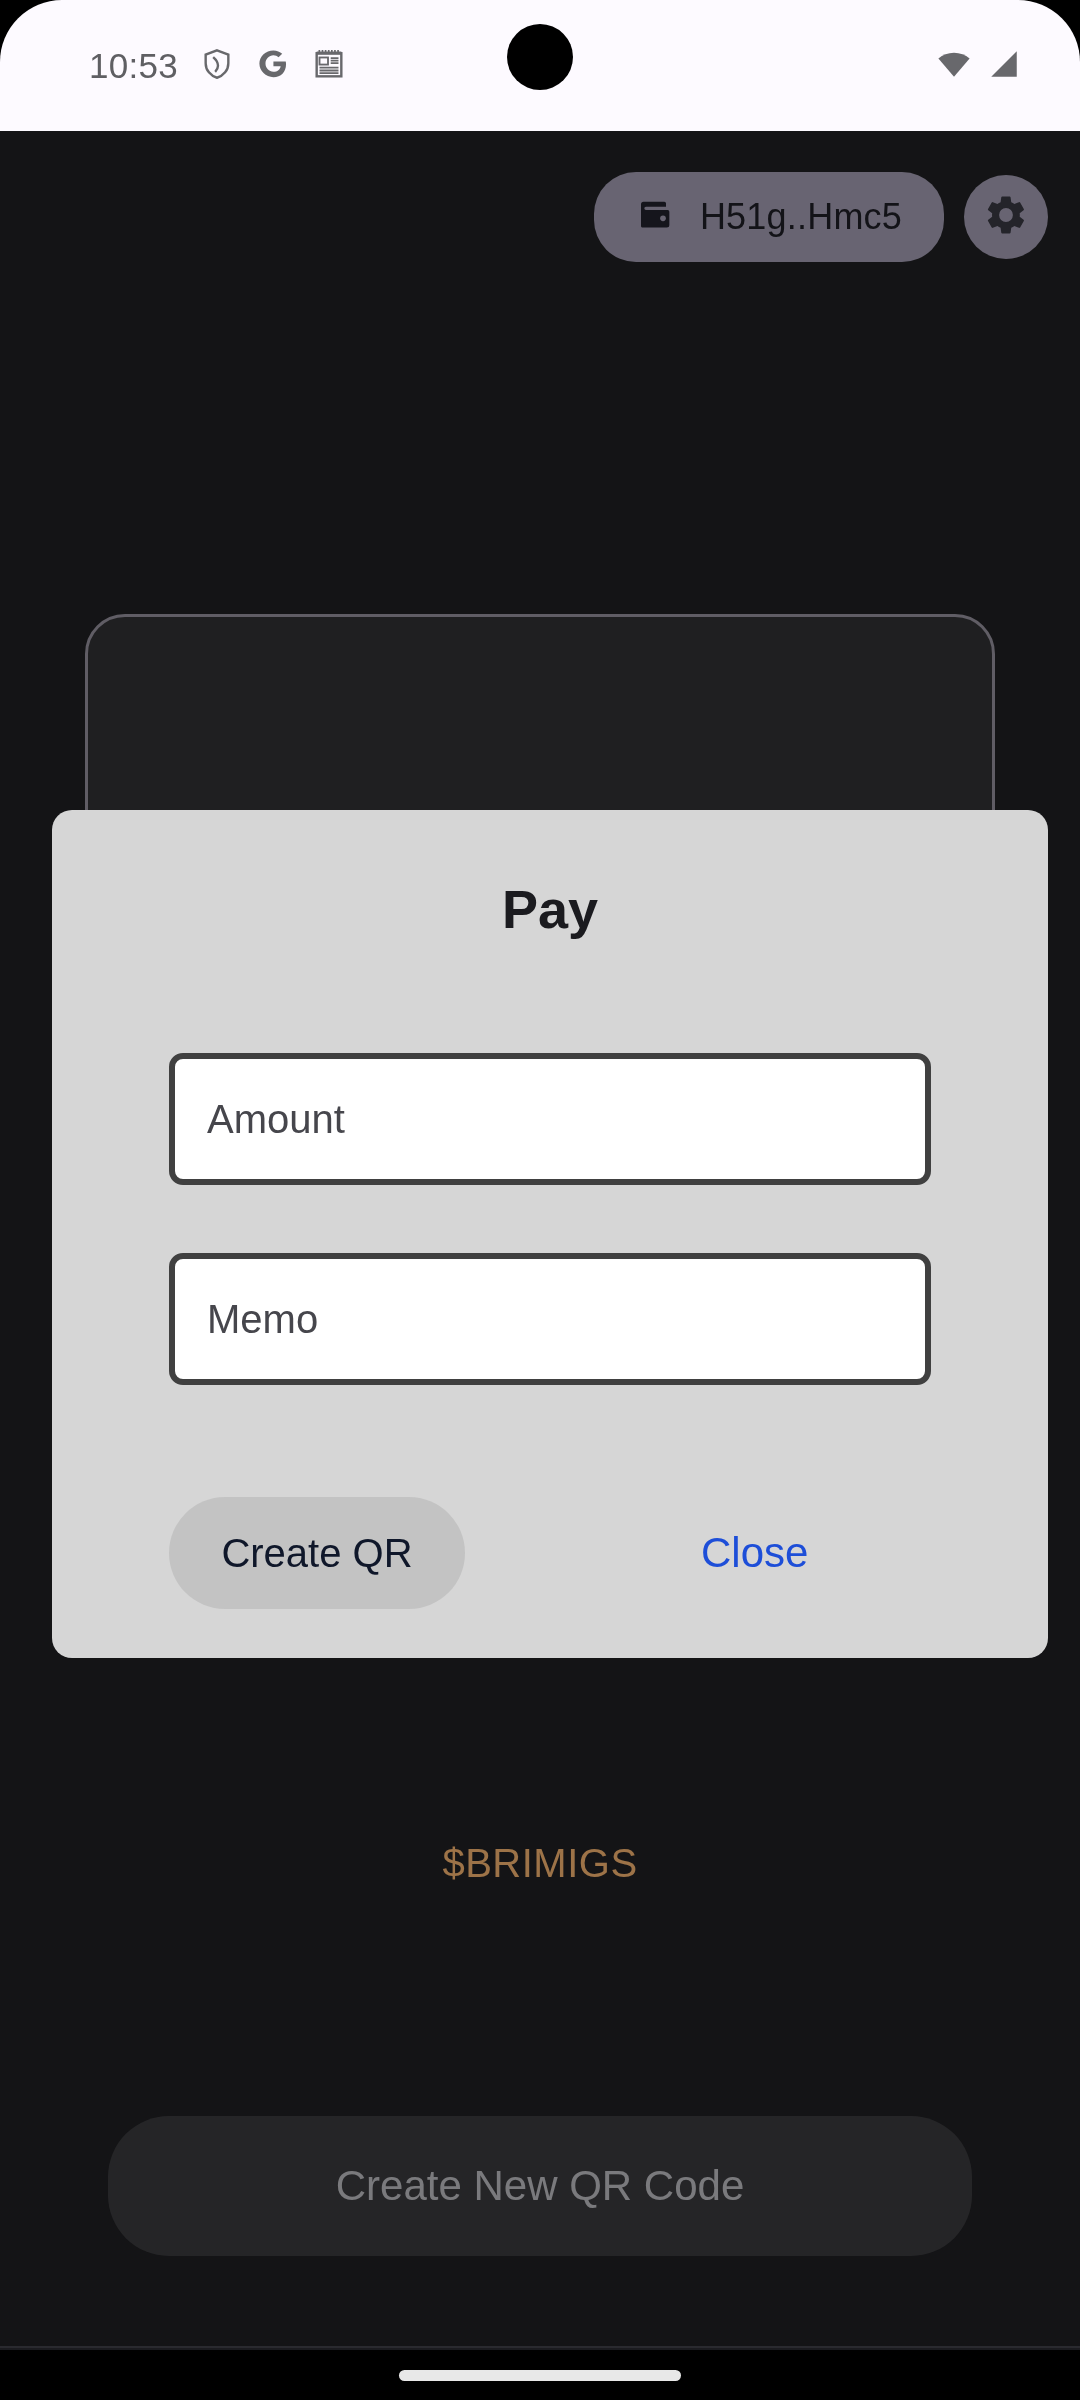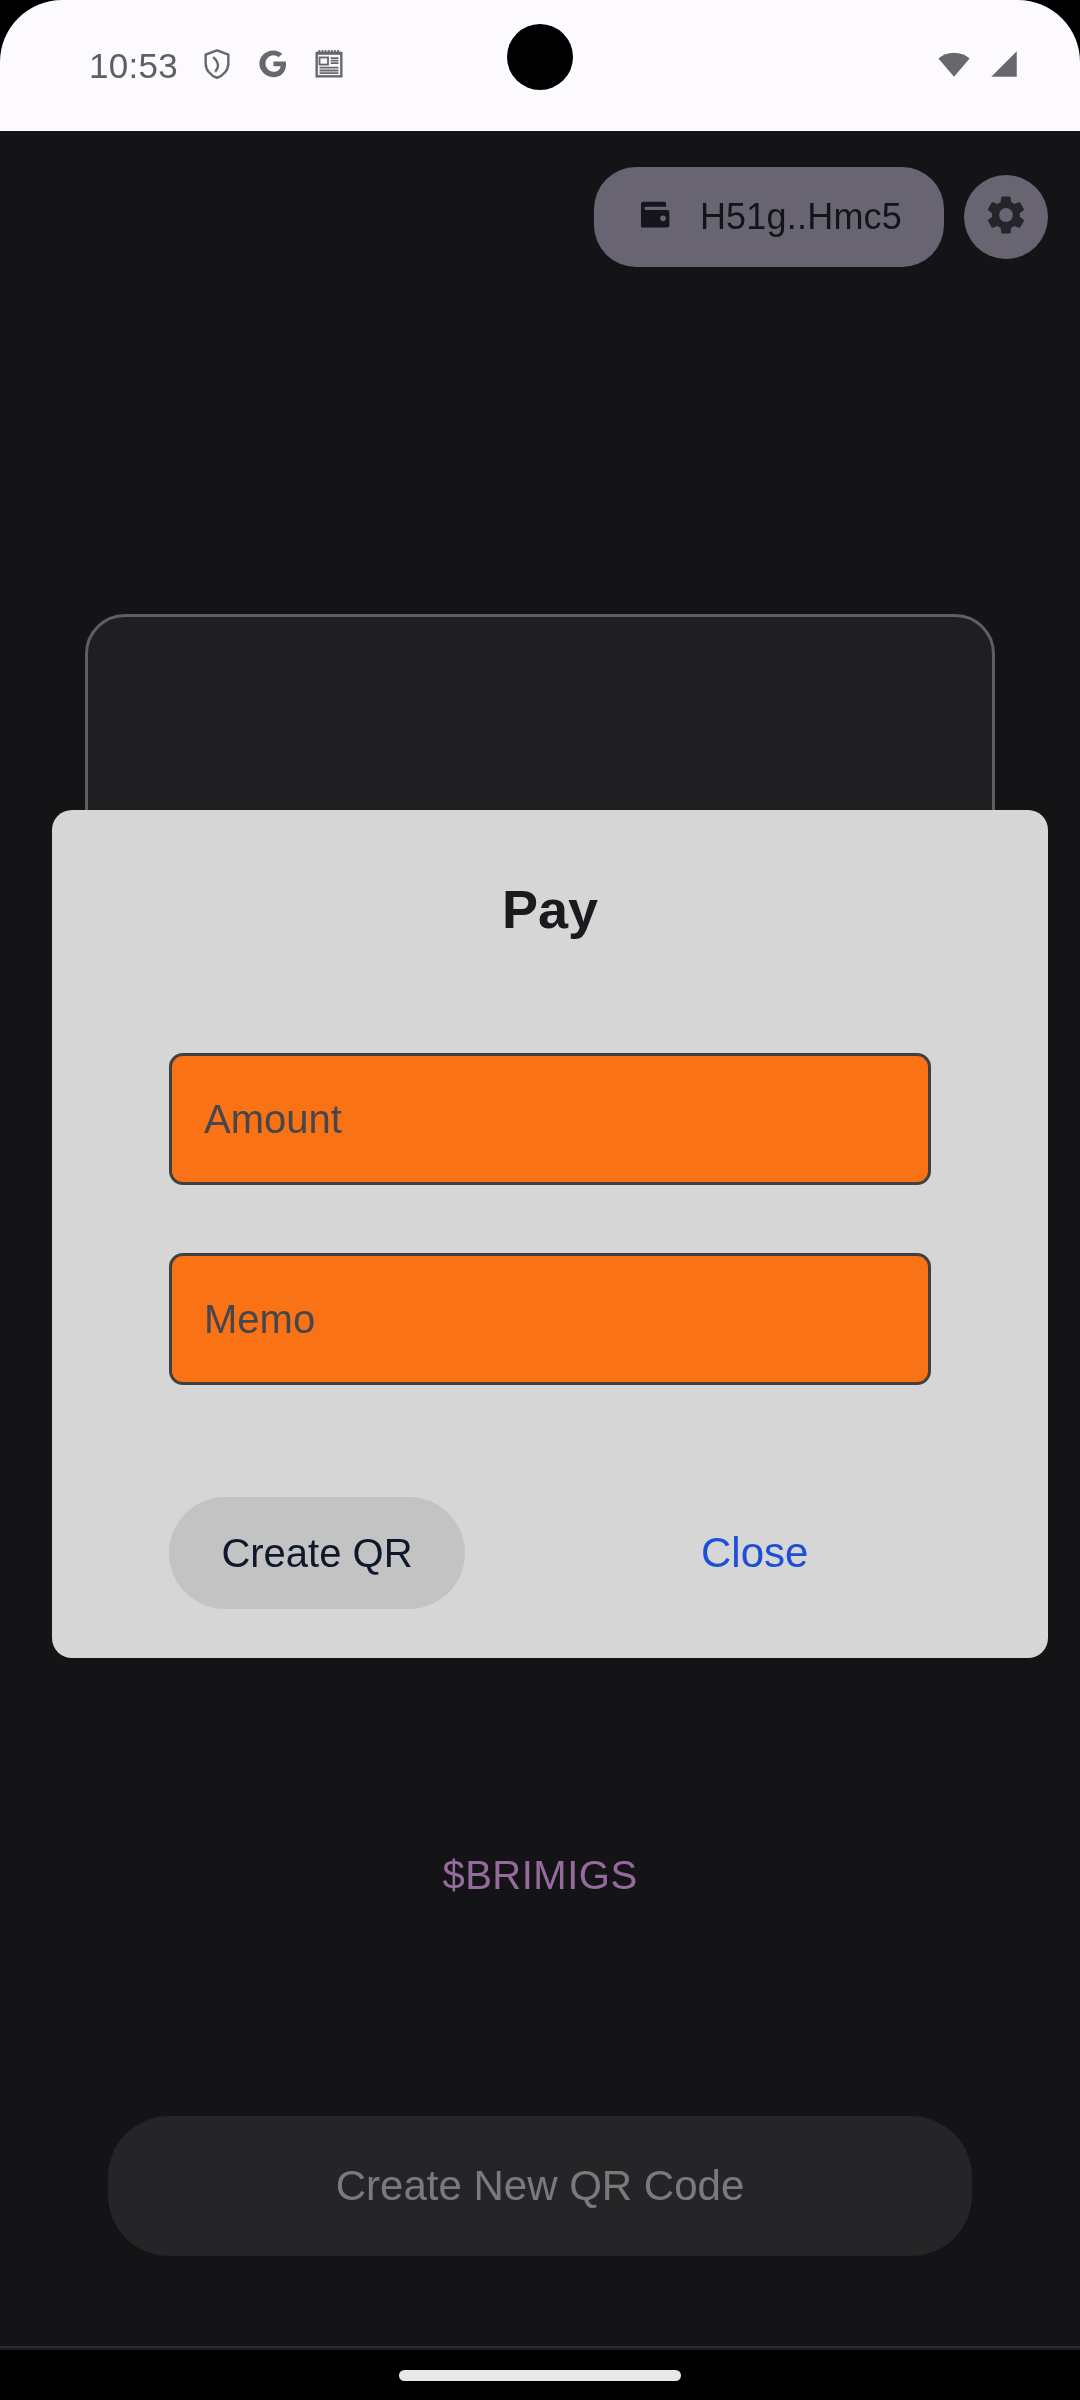--- a/index.html
+++ b/index.html
@@ -83,21 +83,21 @@
     display: flex;
     align-items: center;
     justify-content: flex-end;
     padding-right: 32px;
     gap: 20px;
   }
   .wallet-chip {
     display: flex;
     align-items: center;
     gap: 24px;
-    height: 100px;
+    height: 90px;
     padding: 0 42px;
     border-radius: 42px;
     background: #a8a2b8;
   }
   .wallet-chip-label {
     font-size: 36px;
     color: #1f1f27;
     letter-spacing: 0.2px;
   }
   .settings-button {
@@ -128,23 +128,22 @@
     text-align: center;
     font-size: 58px;
     color: #b8b8bc;
   }
   .scan-handle {
     position: absolute;
     left: 0; top: 1710px;
     width: 1080px;
     text-align: center;
     font-size: 40px;
-    color: #f0abfc;
+    color: #fdba74;
     letter-spacing: 0.5px;
-    margin-top: 12px;
   }
 
   .create-qr-wide {
     position: absolute;
     left: 108px;
     top: 1985px;
     width: 864px;
     height: 140px;
     border-radius: 61px;
     background: #3d3d40;
@@ -203,23 +202,23 @@
     margin-top: 68px;
     font-size: 54px;
     font-weight: bold;
     color: #1b1b1f;
   }
   .field {
     position: relative;
     width: 762px;
     height: 132px;
     margin-top: 0;
-    border: 3px solid #404040;
+    border: 6px solid #404040;
     border-radius: 14px;
-    background: #f97316;
+    background: #ffffff;
     display: flex;
     align-items: center;
   }
   .field.amount { margin-top: 113px; }
   .field.memo { margin-top: 68px; }
   .field-text {
     margin-left: 32px;
     font-size: 40px;
     color: #46464c;
   }

